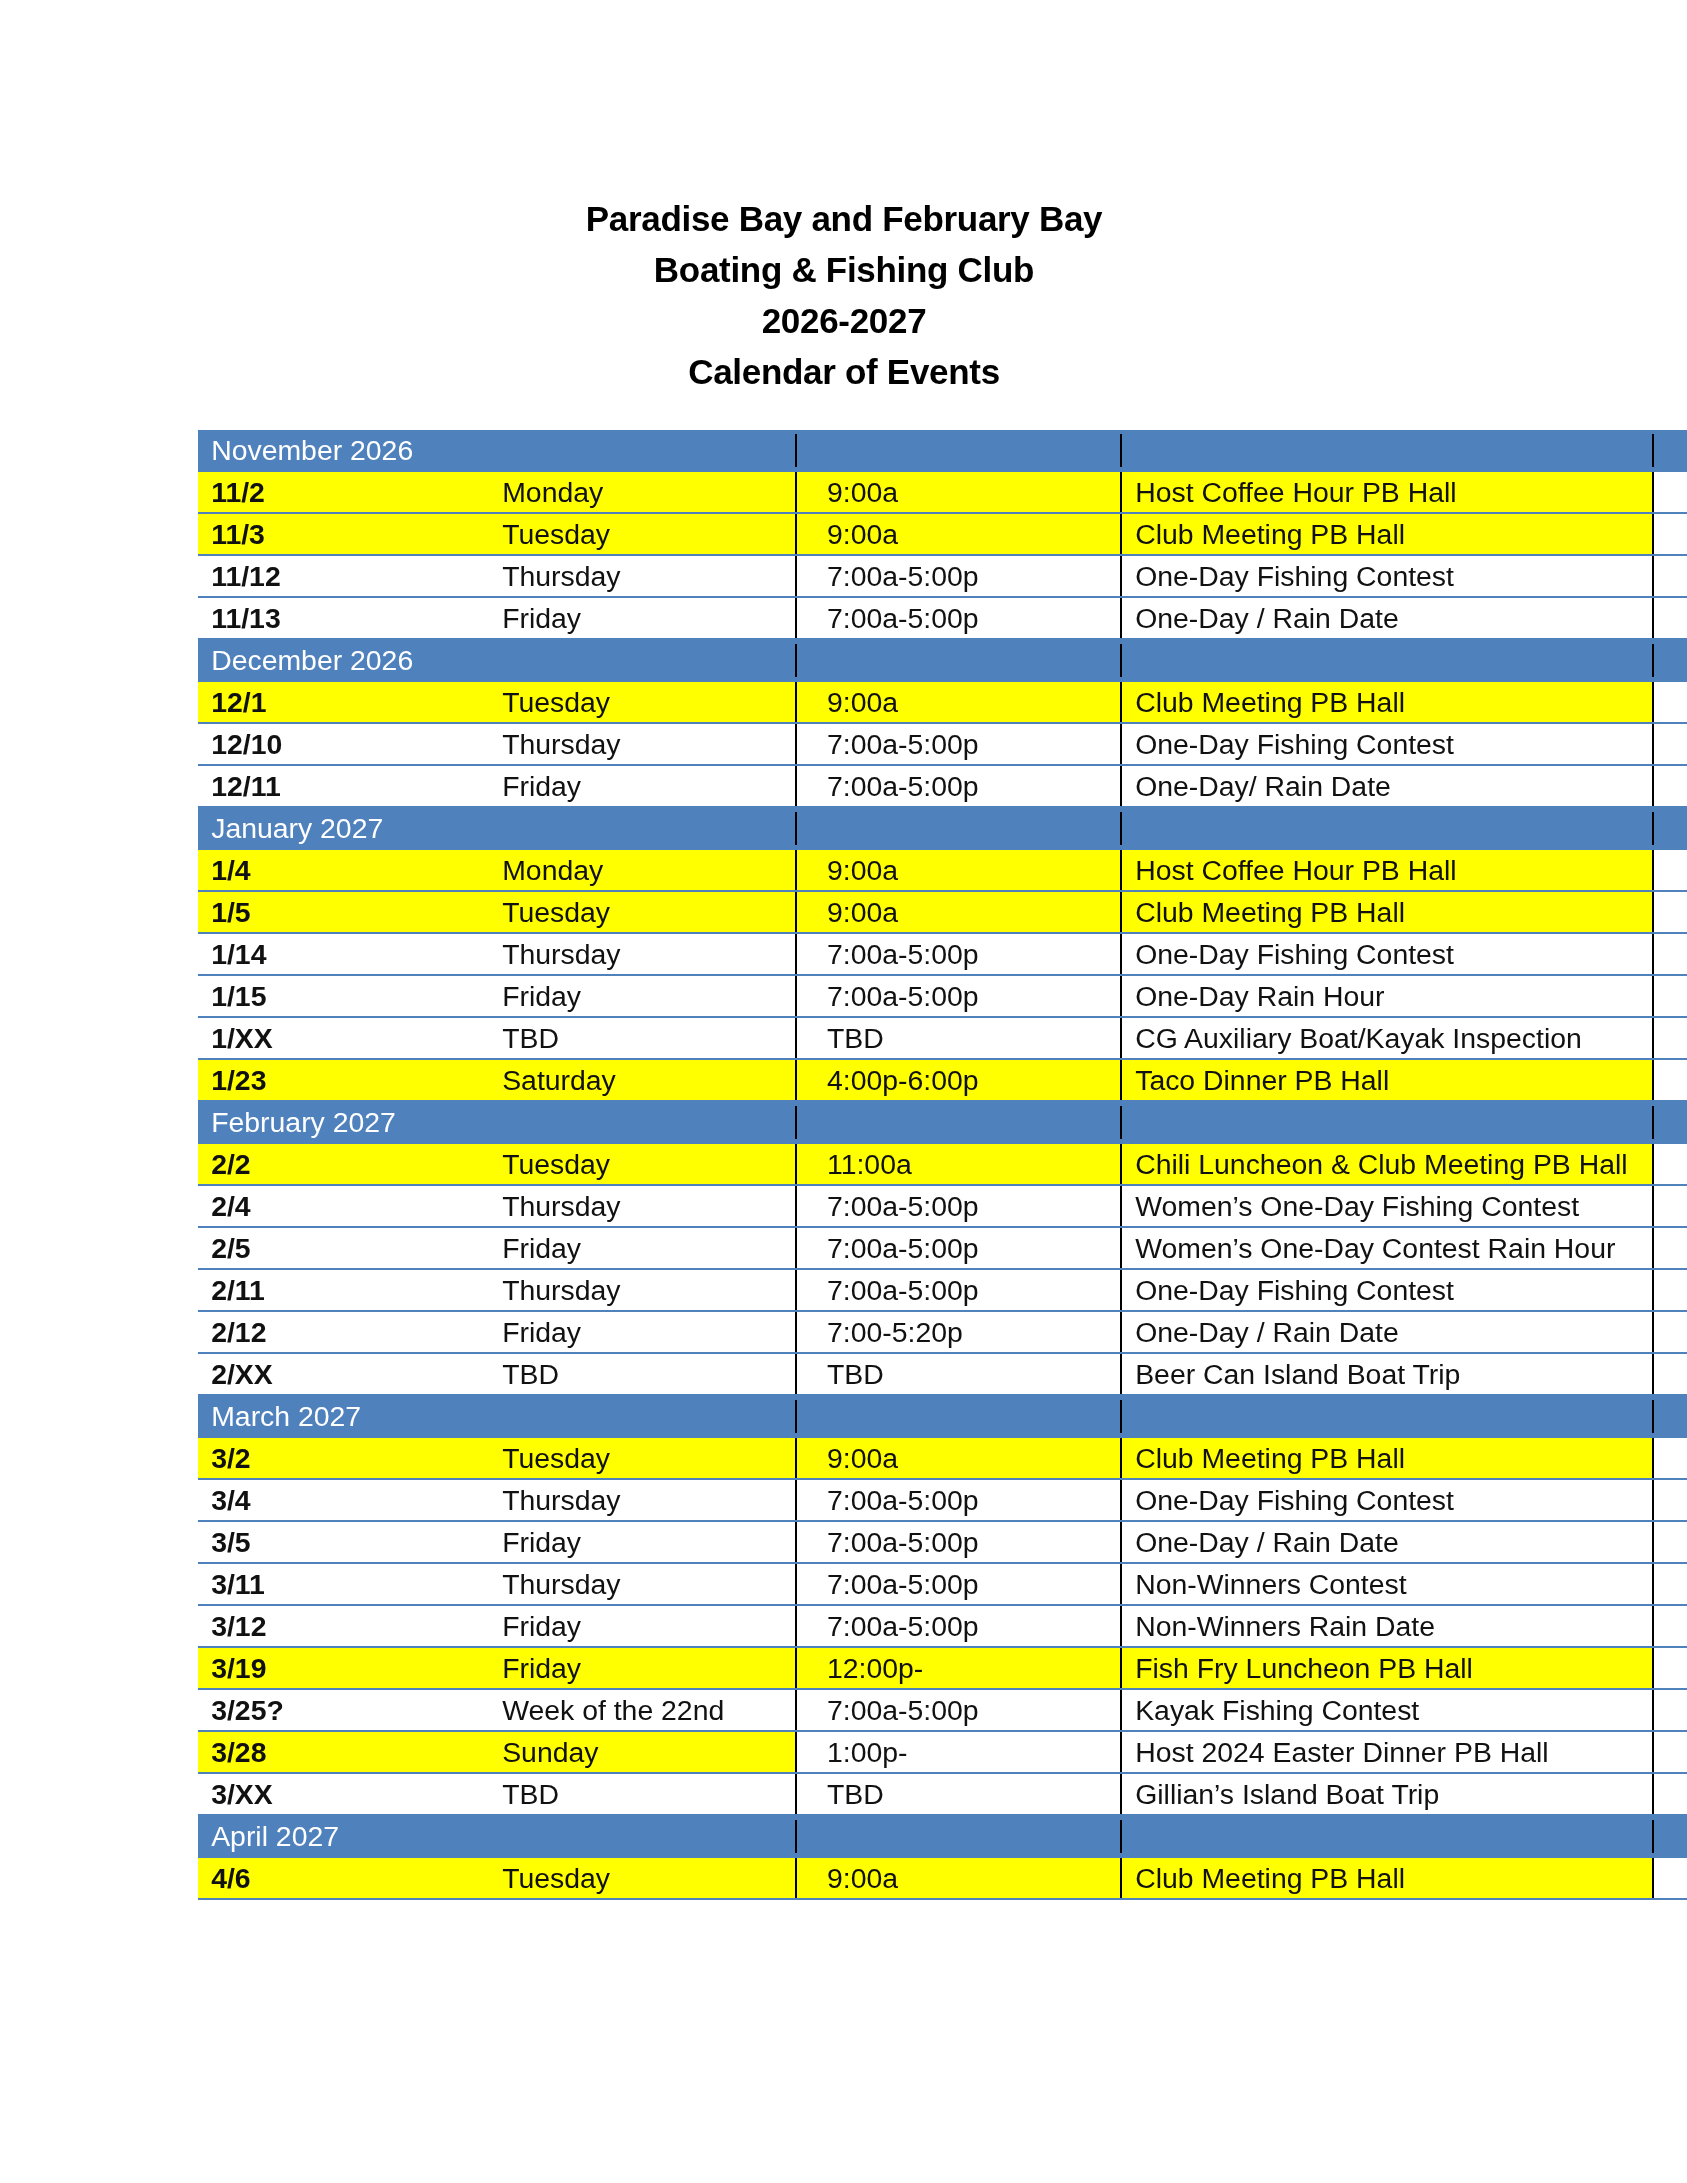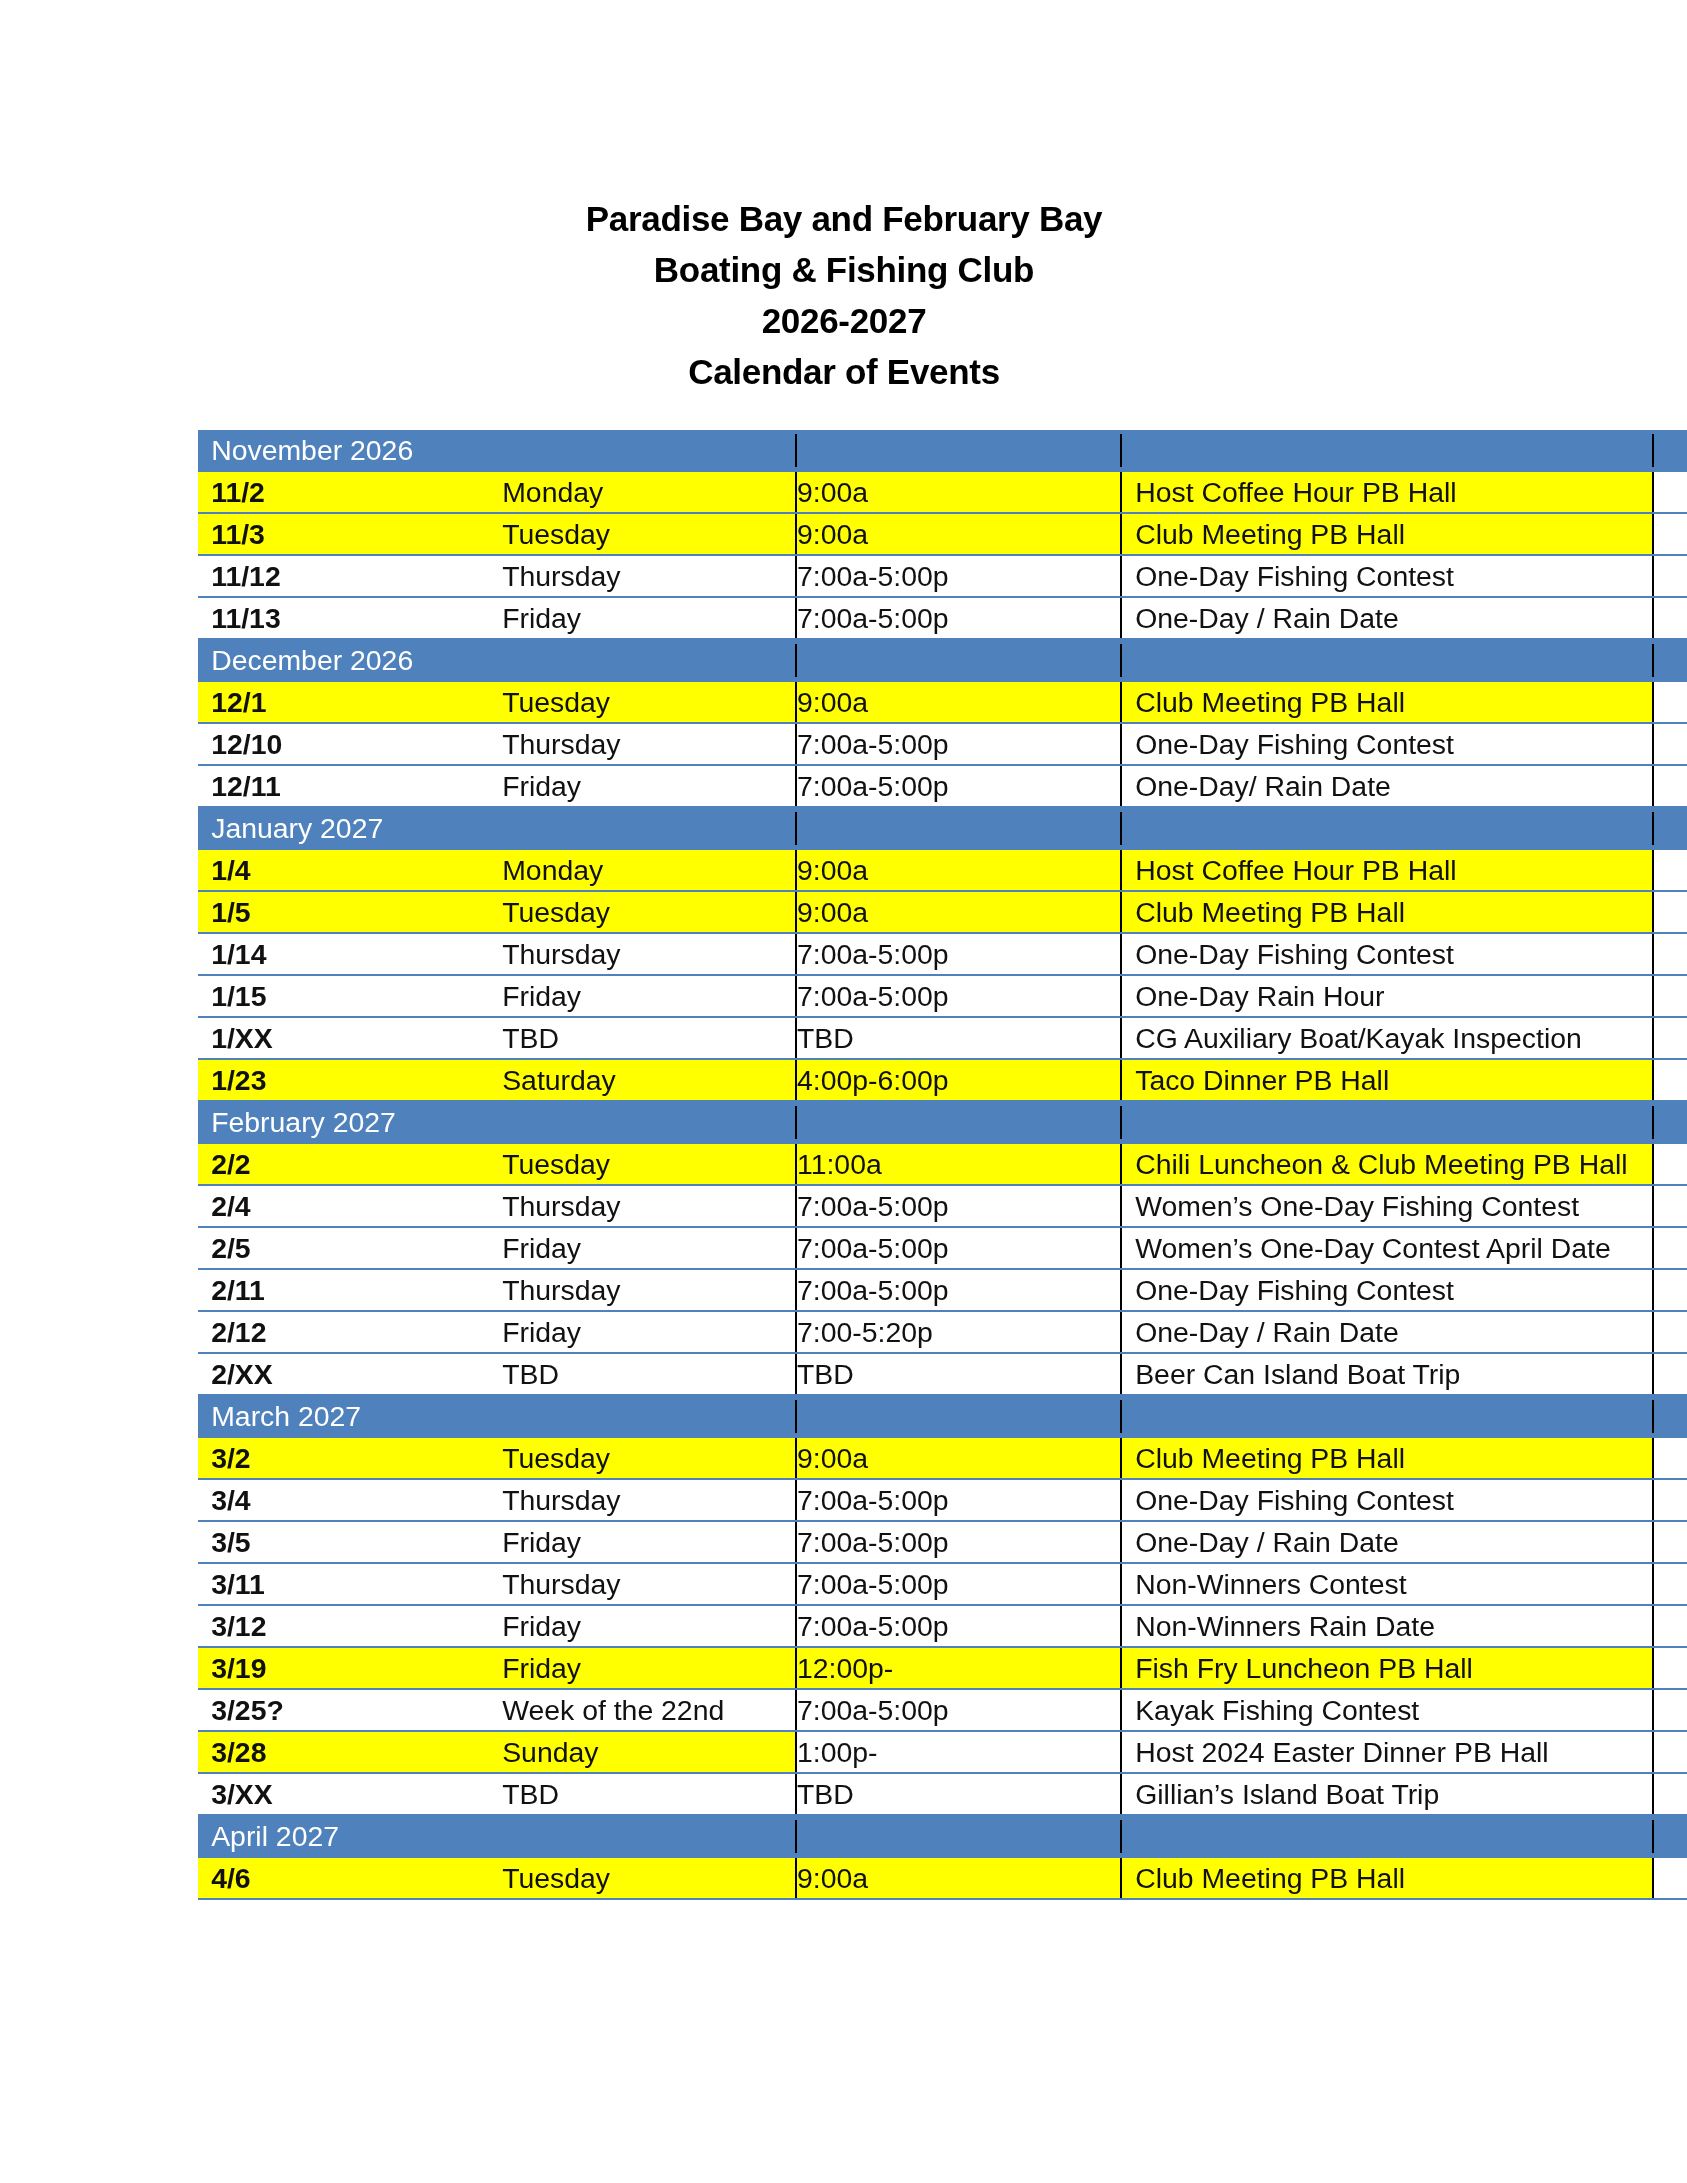--- a/index.html
+++ b/index.html
@@ -8,21 +8,21 @@
   .title-line { font-family: "Liberation Sans", sans-serif; font-weight: bold; font-size: 35px; line-height: 51px; color: #000; letter-spacing: -0.3px; }
   .title-block { left: 0; width: 1687px; }
   .title-inner { position: absolute; left: 513px; width: 662px; text-align: center; top: 0; }
 
   .table { position: absolute; left: 198px; top: 430px; width: 1489px; }
   .row { position: relative; height: 42px; box-sizing: border-box; border-bottom: 2.6px solid #4F81BD; }
   .row.month { background: #4F81BD; border-bottom: 1.3px solid #4F81BD; }
   .cell { position: absolute; top: 0; bottom: 0; box-sizing: border-box; display: flex; align-items: center; font-size: 28.4px; color: #111; white-space: nowrap; overflow: visible; }
   .c-date { left: 0; width: 291px; padding-left: 13.2px; font-weight: bold; }
   .c-day { left: 291px; width: 306px; padding-left: 13.2px; }
-  .c-time { left: 597px; width: 352px; padding-left: 0; border-left: 2.6px solid #000; }
+  .c-time { left: 597px; width: 352px; padding-left: 30px; border-left: 2.6px solid #000; }
   .c-event { left: 922px; width: 559px; padding-left: 13.2px; border-left: 2.6px solid #000; }
   .c-extra { left: 1454px; width: 40px; border-left: 2.6px solid #000; }
   .yellow { background: #FFFF00; }
   .white { background: #ffffff; }
   .row.month .c-date { width: 597px; color: #ffffff; font-weight: normal; background: #4F81BD; }
   .row.month .c-time, .row.month .c-event, .row.month .c-extra { background: #4F81BD; border-left-width: 2.6px; }
   .row.month .c-time, .row.month .c-event, .row.month .c-extra { top: 4px; bottom: 4px; }
   .row .c-extra.white { background: #ffffff; }
   .frame-left { position: absolute; left: 0; top: 0; bottom: 0; width: 2px; background: #4F81BD; }
 </style>
@@ -166,21 +166,21 @@
       <div class="cell c-date white">2/4</div>
       <div class="cell c-day white">Thursday</div>
       <div class="cell c-time white">7:00a-5:00p</div>
       <div class="cell c-event white">Women’s One-Day Fishing Contest</div>
       <div class="cell c-extra white"></div>
     </div>
     <div class="row event">
       <div class="cell c-date white">2/5</div>
       <div class="cell c-day white">Friday</div>
       <div class="cell c-time white">7:00a-5:00p</div>
-      <div class="cell c-event white">Women’s One-Day Contest April Date</div>
+      <div class="cell c-event white">Women’s One-Day Contest Rain Hour</div>
       <div class="cell c-extra white"></div>
     </div>
     <div class="row event">
       <div class="cell c-date white">2/11</div>
       <div class="cell c-day white">Thursday</div>
       <div class="cell c-time white">7:00a-5:00p</div>
       <div class="cell c-event white">One-Day Fishing Contest</div>
       <div class="cell c-extra white"></div>
     </div>
     <div class="row event">

